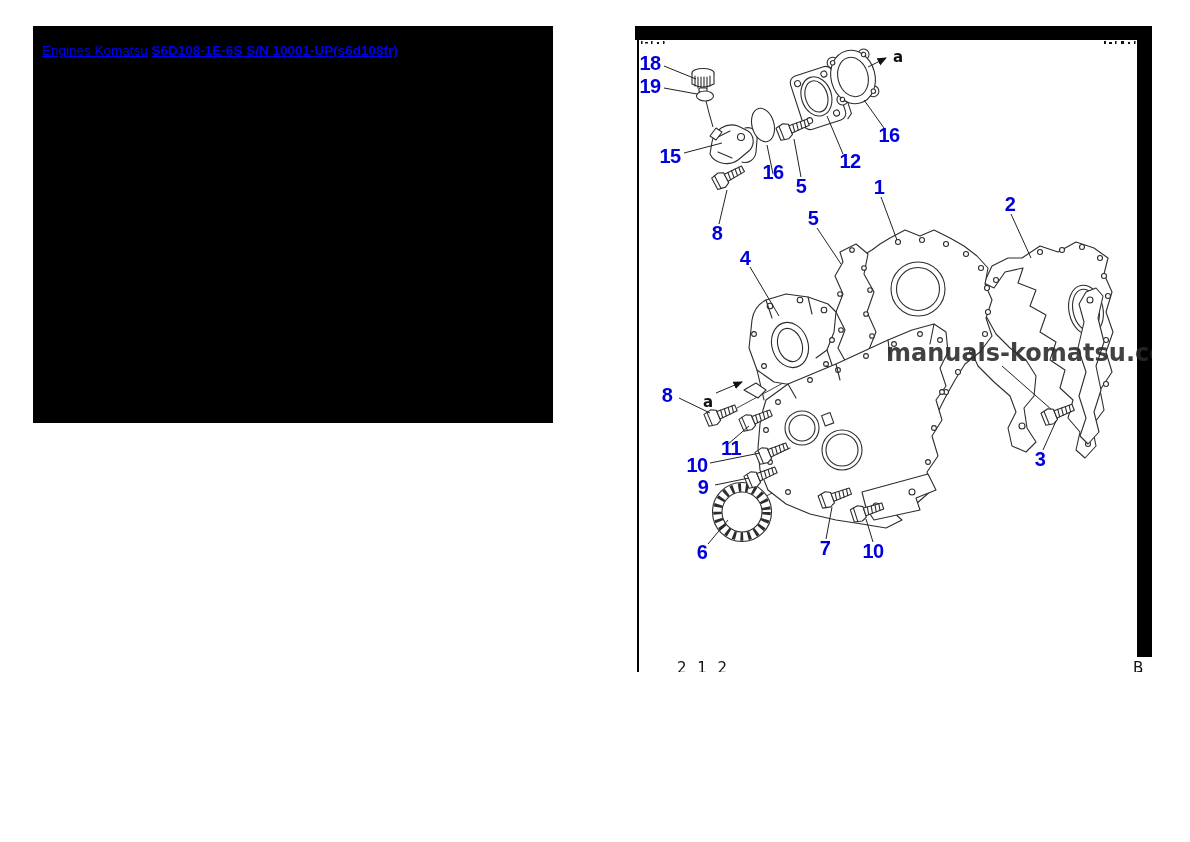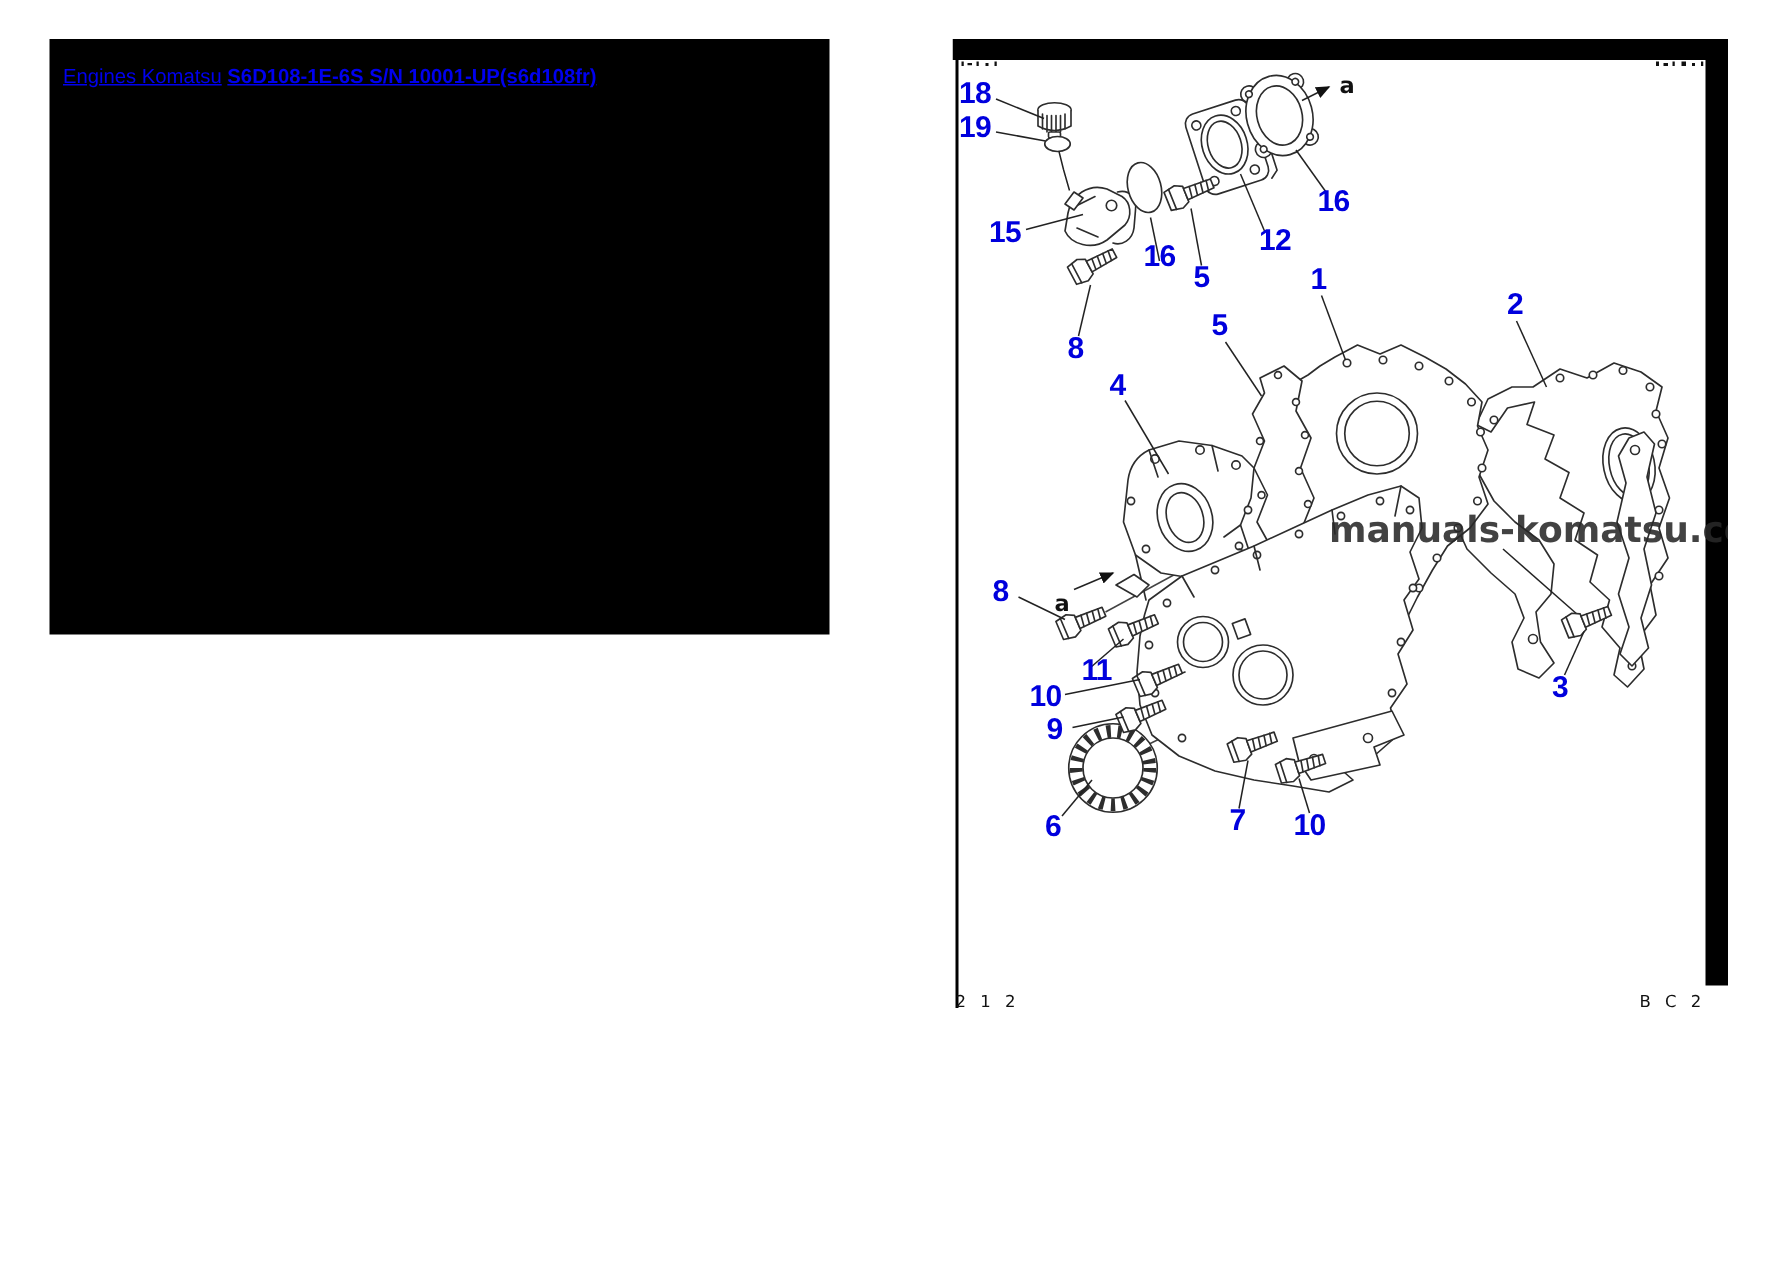--- a/index.html
+++ b/index.html
@@ -13,22 +13,22 @@
   .nav-links a.model{font-weight:bold;}
   
   .panel{position:absolute;left:635px;top:26px;width:517px;height:646px;background:#fff;overflow:hidden;}
   .panel .topbar{position:absolute;left:0;top:0;width:511px;height:14px;background:#000;}
   .panel .rightbar{position:absolute;left:502px;top:0;width:15px;height:631px;background:#000;}
   .panel .leftline{position:absolute;left:2px;top:13px;width:2px;height:633px;background:#000;}
   .panel svg{position:absolute;left:0;top:0;}
   .callout{position:absolute;transform:translate(-50%,-50%);
            font-weight:bold;font-size:20px;letter-spacing:-0.5px;color:#0000dd;
            font-family:"Liberation Sans",sans-serif;}
-  .footer-code{position:absolute;top:637px;font-size:11px;line-height:10px;color:#111;
-               letter-spacing:3px;font-family:"DejaVu Sans",sans-serif;}
+  .footer-code{position:absolute;top:637px;font-size:15px;line-height:10px;color:#111;
+               letter-spacing:3px;font-family:"DejaVu Sans",sans-serif;padding-left:40px;}
   .fc-left{left:2px;}
   .fc-right{left:458px;}
   
   .ink{stroke:#2d2d2d;stroke-width:1.1;fill:none;stroke-linejoin:round;stroke-linecap:round;}
   .inkf{stroke:#2d2d2d;stroke-width:1.1;fill:#ffffff;stroke-linejoin:round;}
   .lead{stroke:#222;stroke-width:1;fill:none;}
   .wm{font-family:"DejaVu Sans",sans-serif;font-weight:bold;font-size:24px;fill:#282828;opacity:.88;}
   .aLabel{font-family:"DejaVu Sans",sans-serif;font-weight:bold;font-size:15px;fill:#111;}
 </style>
 </head>

